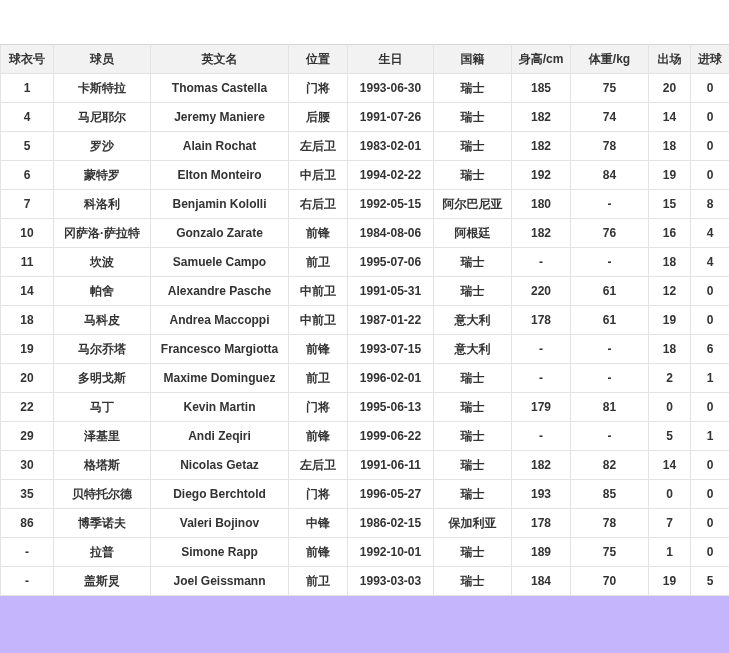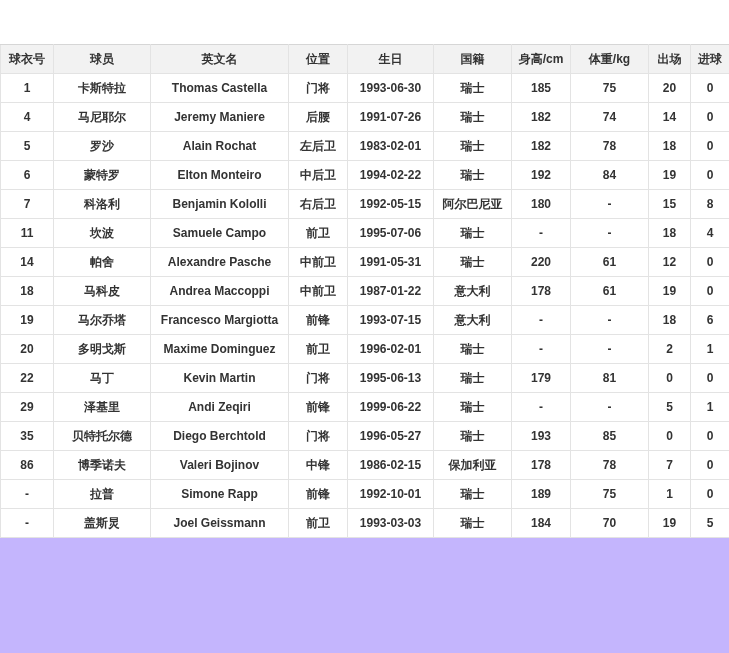--- a/index.html
+++ b/index.html
@@ -130,20 +130,32 @@
           <td>Benjamin Kololli</td>
           <td>右后卫</td>
           <td>1992-05-15</td>
           <td>阿尔巴尼亚</td>
           <td>180</td>
           <td>-</td>
           <td>15</td>
           <td>8</td>
         </tr>
         <tr>
+          <td>10</td>
+          <td>冈萨洛·萨拉特</td>
+          <td>Gonzalo Zarate</td>
+          <td>前锋</td>
+          <td>1984-08-06</td>
+          <td>阿根廷</td>
+          <td>182</td>
+          <td>76</td>
+          <td>16</td>
+          <td>4</td>
+        </tr>
+        <tr>
           <td>11</td>
           <td>坎波</td>
           <td>Samuele Campo</td>
           <td>前卫</td>
           <td>1995-07-06</td>
           <td>瑞士</td>
           <td>-</td>
           <td>-</td>
           <td>18</td>
           <td>4</td>
@@ -214,20 +226,32 @@
           <td>Andi Zeqiri</td>
           <td>前锋</td>
           <td>1999-06-22</td>
           <td>瑞士</td>
           <td>-</td>
           <td>-</td>
           <td>5</td>
           <td>1</td>
         </tr>
         <tr>
+          <td>30</td>
+          <td>格塔斯</td>
+          <td>Nicolas Getaz</td>
+          <td>左后卫</td>
+          <td>1991-06-11</td>
+          <td>瑞士</td>
+          <td>182</td>
+          <td>82</td>
+          <td>14</td>
+          <td>0</td>
+        </tr>
+        <tr>
           <td>35</td>
           <td>贝特托尔德</td>
           <td>Diego Berchtold</td>
           <td>门将</td>
           <td>1996-05-27</td>
           <td>瑞士</td>
           <td>193</td>
           <td>85</td>
           <td>0</td>
           <td>0</td>

